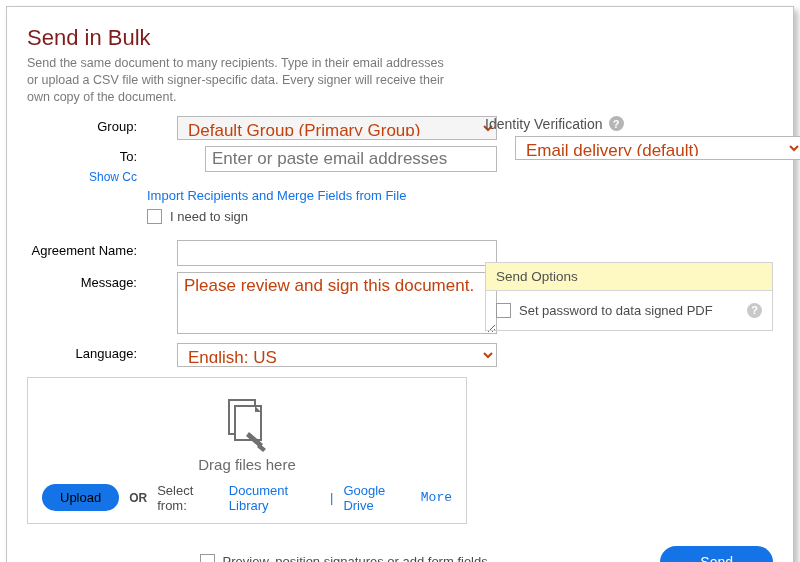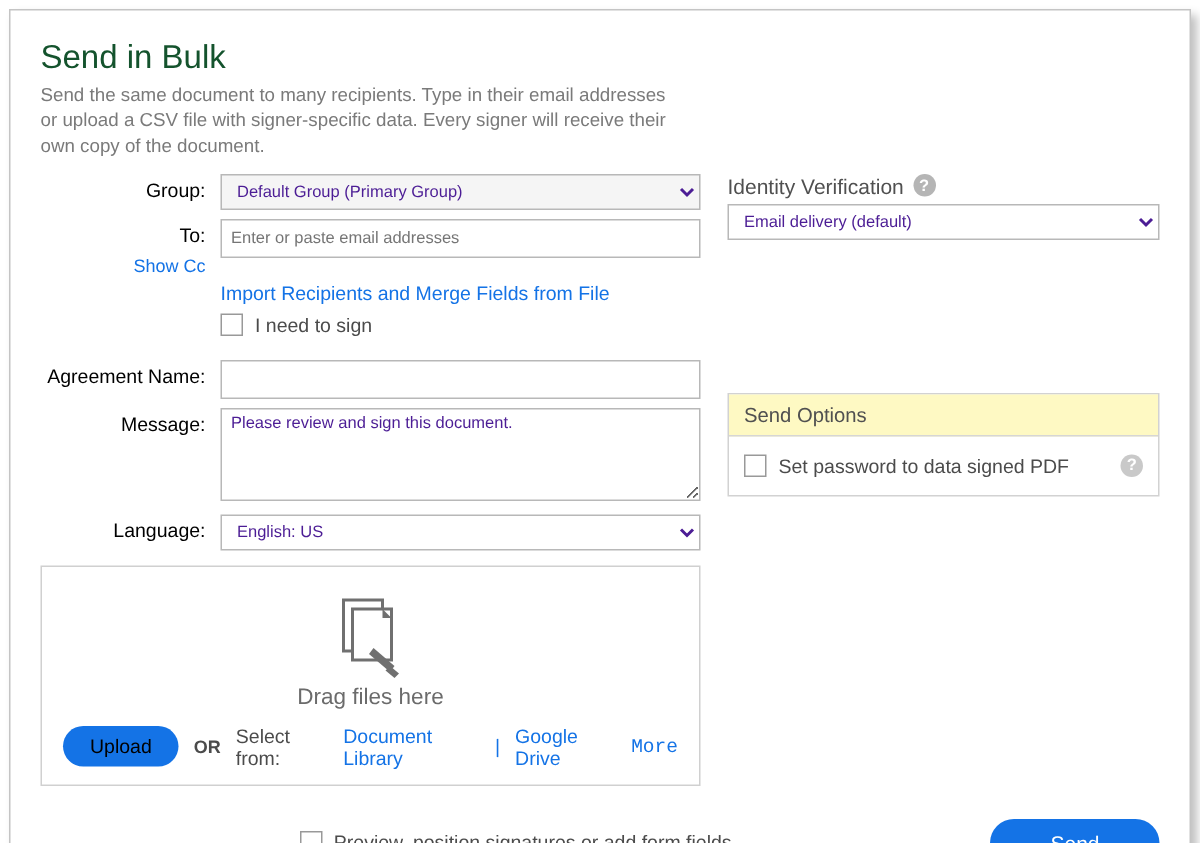--- a/index.html
+++ b/index.html
@@ -1,27 +1,27 @@
 <!DOCTYPE html>
 <html><head>
 <meta charset="utf-8">
 <style>
 * { box-sizing: border-box; margin: 0; padding: 0; }
 body { font-family: "Segoe UI", Arial, sans-serif; font-size: 13px; color: #4b4b4b; background: #fff; padding: 6px; }
 .panel { width: 788px; border: 1px solid #c4c4c4; background: #fff; padding: 18px 20px 14px 20px; position: relative; box-shadow: 4px 4px 6px rgba(0,0,0,0.25); }
-.title { font-size: 22px; font-weight: 300; color: #14532d; margin-bottom: 4px; }
+.title { font-size: 22px; font-weight: 300; color: #7f1d1d; margin-bottom: 4px; }
 .subtitle { font-size: 12.5px; color: #7a7a7a; line-height: 1.35; max-width: 430px; margin-bottom: 10px; }
 .two-col { display: flex; gap: 18px; }
 .left-col { flex: 0 0 440px; }
 .right-col { flex: 1; }
 .form-row { display: flex; margin-bottom: 6px; align-items: flex-start; }
 .form-label { width: 120px; text-align: right; padding-right: 10px; font-size: 13px; color: #000000; padding-top: 3px; }
 .form-field { flex: 1; }
 select.form-select, input.form-input, textarea.form-textarea {
-  width: 100%; border: 1px solid #b8b8b8; background: #fff; font-size: 11px; padding: 3px 6px; font-family: inherit; color: #4c1d95;
+  width: 100%; border: 1px solid #b8b8b8; background: #fff; font-size: 17px; padding: 3px 6px; font-family: inherit; color: #c2410c; margin-left: 30px;
 }
 select.form-select { background: #f5f5f5; height: 24px; }
 input.form-input { height: 26px; }
 textarea.form-textarea { height: 62px; resize: both; }
 .show-cc { color: #1473e6; font-size: 12px; cursor: pointer; display: block; text-align: right; width: 120px; padding-right: 10px; margin-top: 2px; margin-bottom: 4px; }
 .link-text { color: #1473e6; font-size: 13px; cursor: pointer; }
 .checkbox-row { display: flex; align-items: center; gap: 8px; margin-top: 6px; }
 .chk { width: 15px; height: 15px; border: 1px solid #999; background: #fff; cursor: pointer; }
 .section-head { font-size: 14px; color: #505050; margin-bottom: 4px; display: flex; align-items: center; gap: 6px; }
 .help-icon { width: 15px; height: 15px; border-radius: 50%; background: #b5b5b5; color: #fff; font-size: 11px; display: inline-flex; align-items: center; justify-content: center; font-weight: bold; }
@@ -57,21 +57,21 @@
 
       <div class="form-row">
         <div class="form-label">Group:</div>
         <div class="form-field">
           <select class="form-select">
             <option>Default Group (Primary Group)</option>
           </select>
         </div>
       </div>
 
-      <div class="form-row" style="margin-bottom:0;">
+      <div class="form-row" style="margin-bottom:0;gap:28px;">
         <div class="form-label">To:</div>
         <div class="form-field">
           <input class="form-input" placeholder="Enter or paste email addresses" style="">
         </div>
       </div>
 
       <div class="show-cc-wrap">
         <span class="show-cc">Show Cc</span>
       </div>
 

